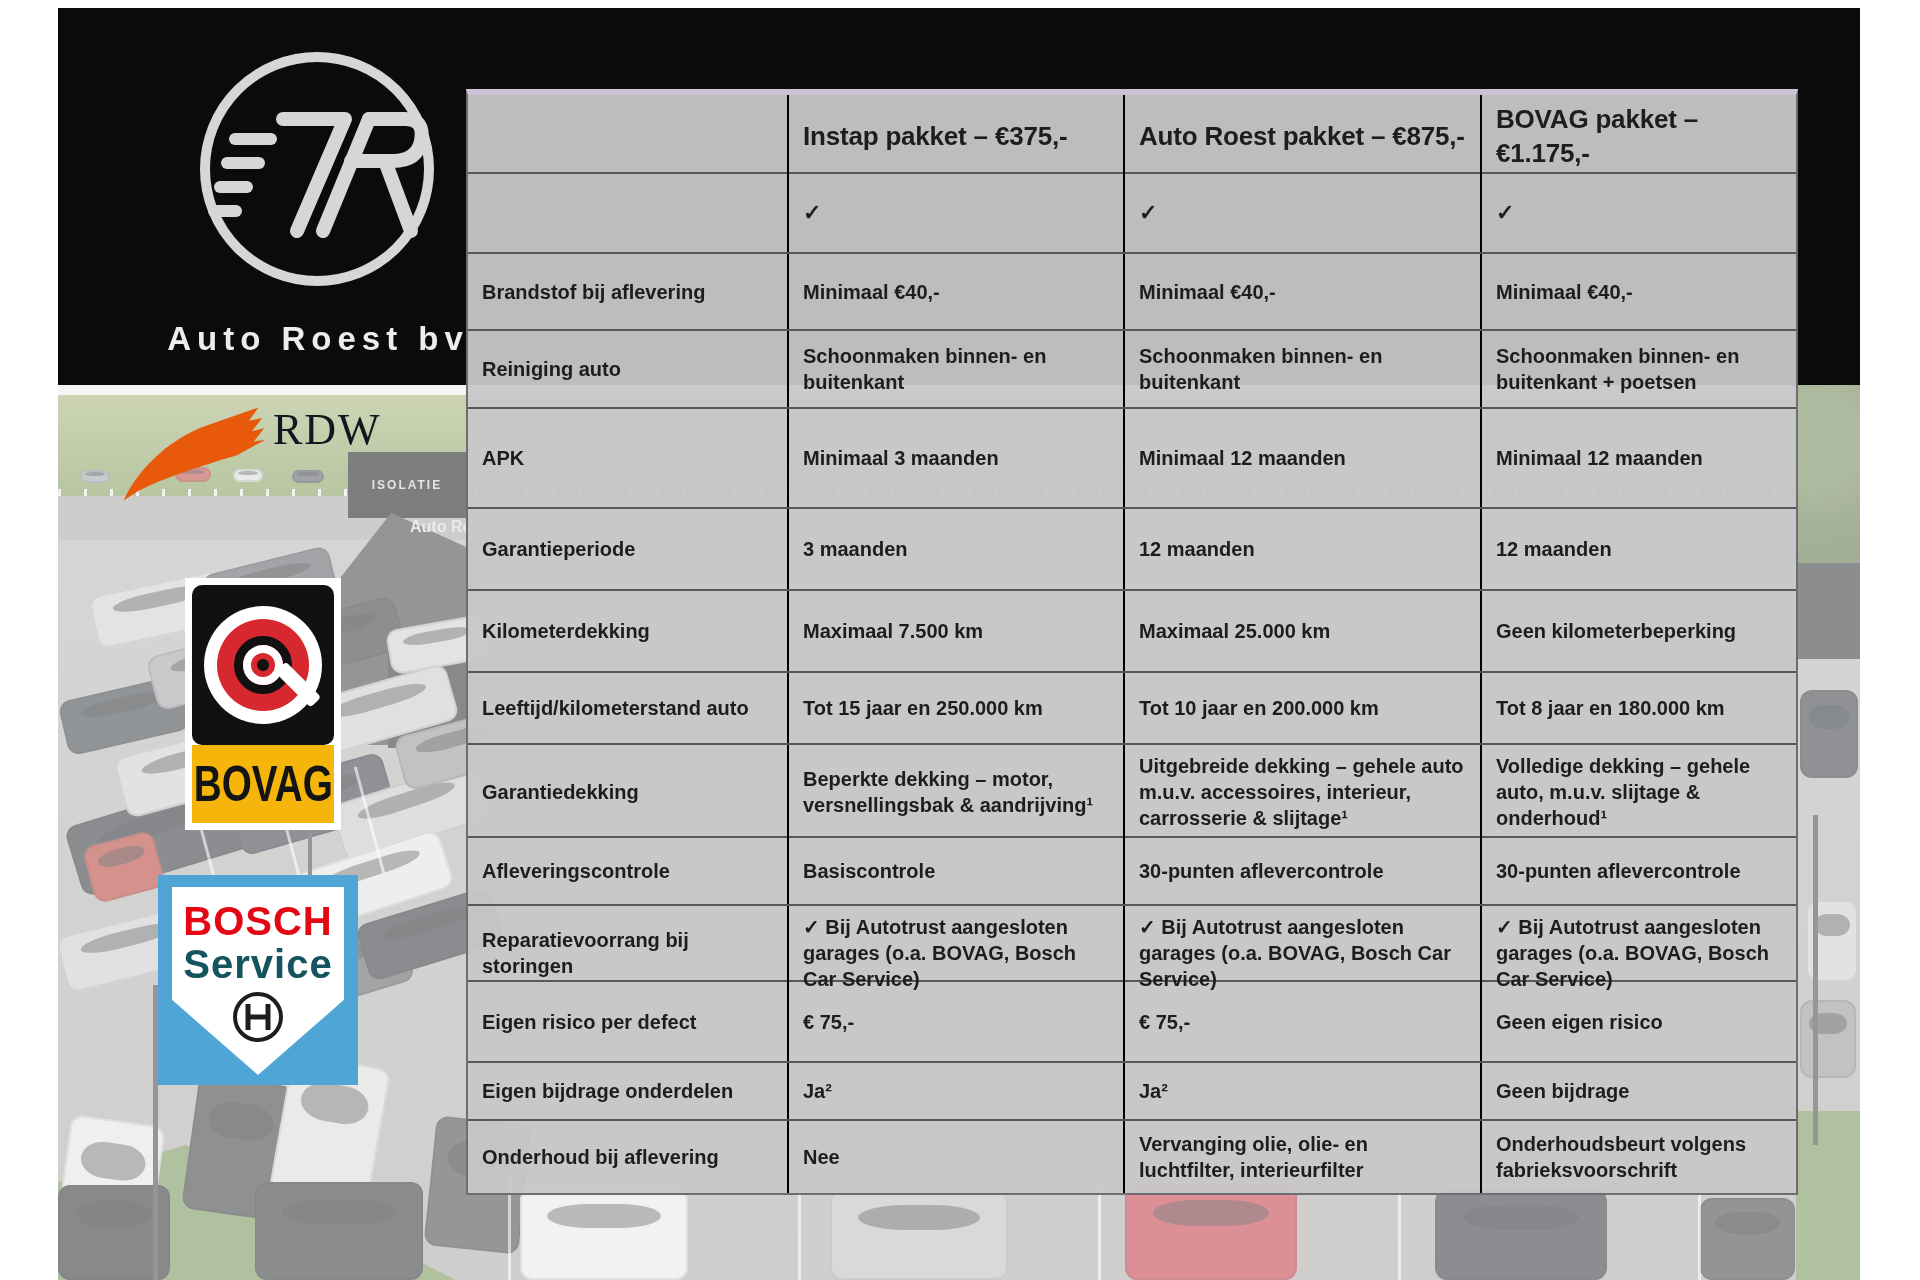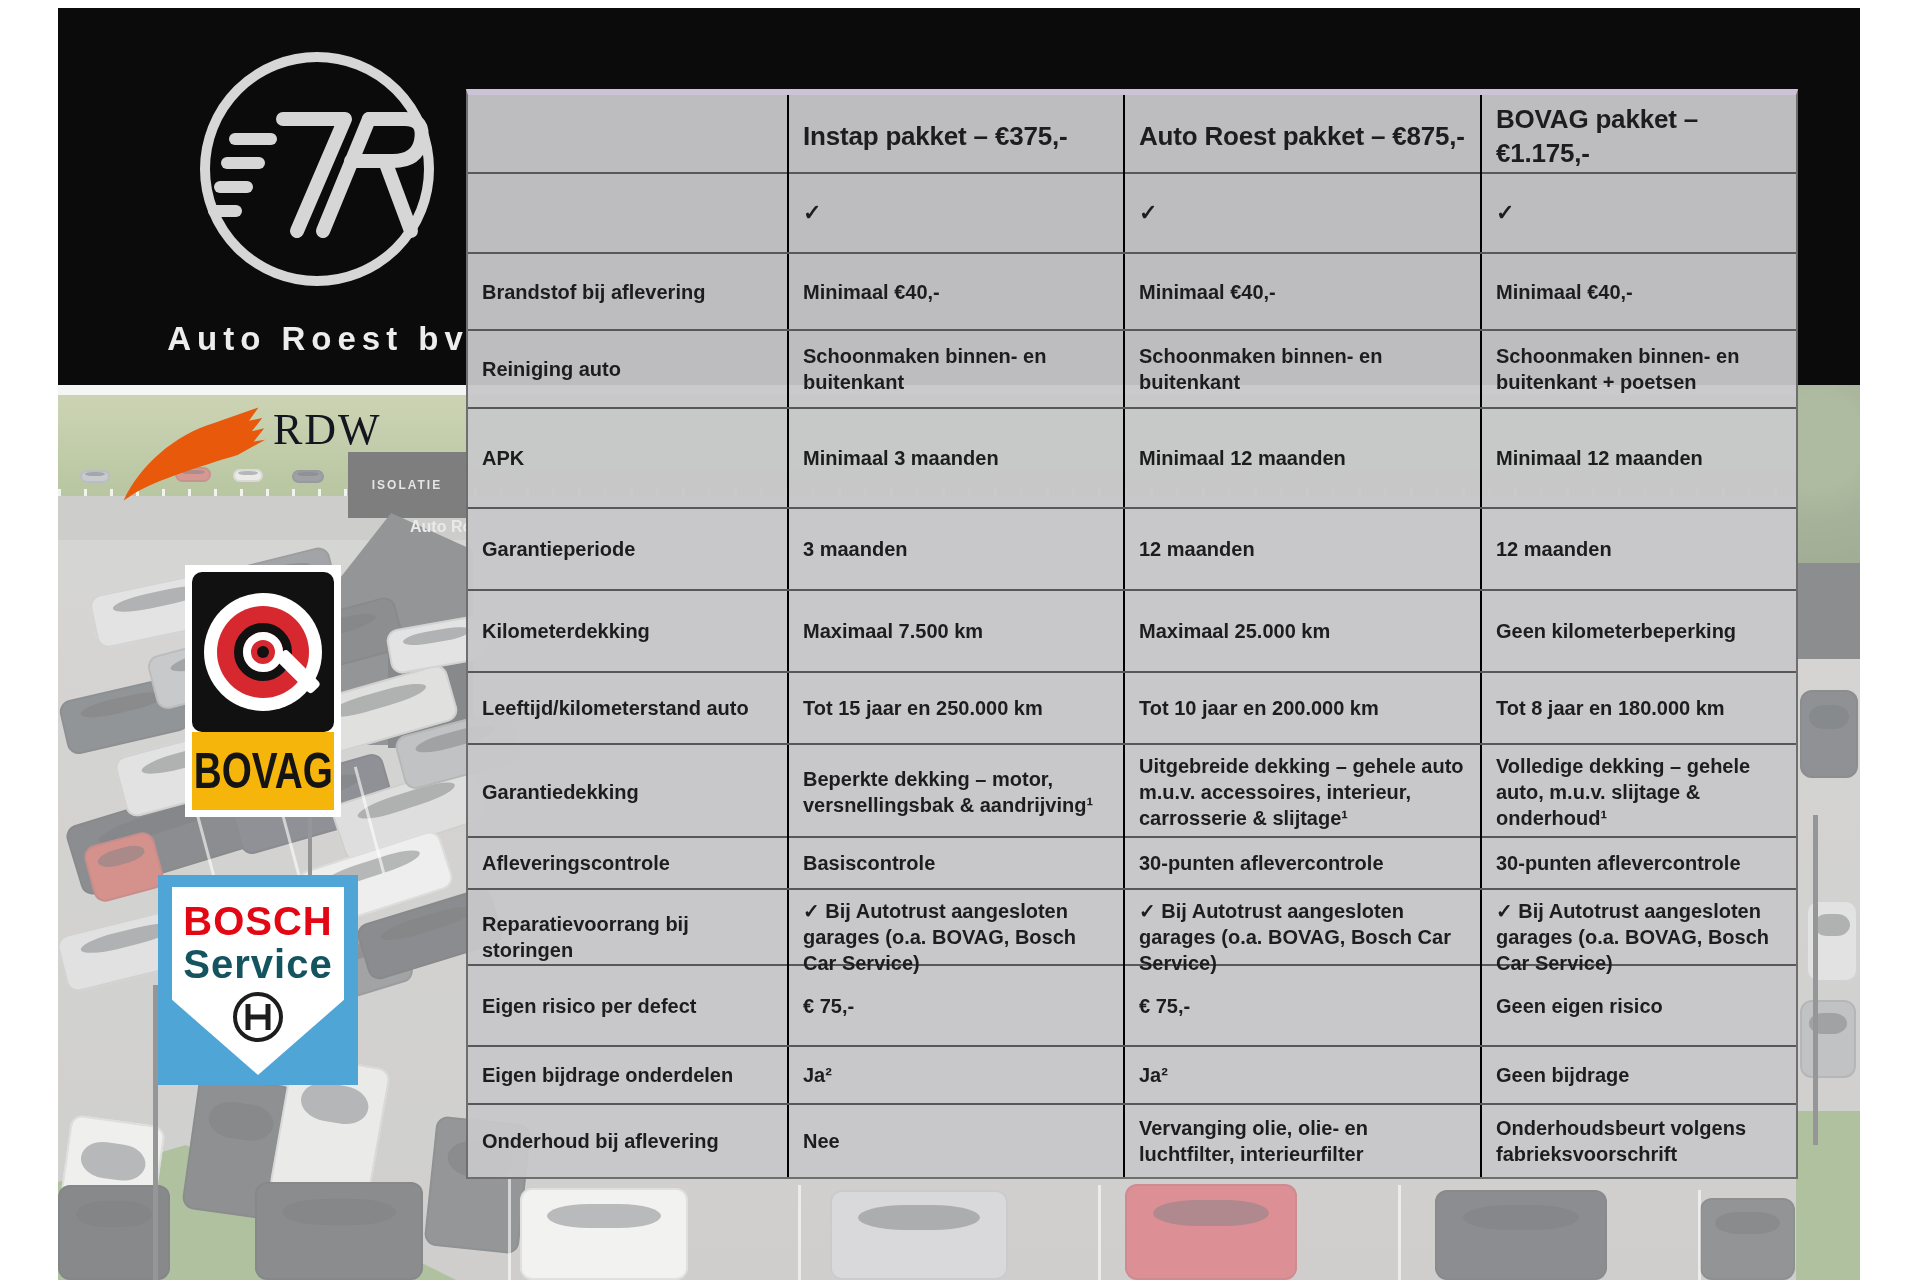--- a/index.html
+++ b/index.html
@@ -42,21 +42,21 @@
   .haze{position:absolute;inset:0;background:rgba(255,255,255,.45);}
   
   .black-band{position:absolute;left:58px;top:8px;width:1802px;height:377px;background:#0b0b0c;}
   .ar-logo{position:absolute;left:134px;top:36px;}
   .ar-name{position:absolute;left:60px;top:312px;width:400px;text-align:center;
     color:#ededed;font-size:33px;font-weight:600;letter-spacing:6px;}
   
   .rdw{position:absolute;left:116px;top:400px;width:300px;height:112px;}
   .rdw-text{position:absolute;left:157px;top:4px;font-family:"Liberation Serif",serif;
     font-weight:normal;font-size:44px;color:#15151f;letter-spacing:2px;}
-  .bovag{position:absolute;left:185px;top:565px;width:156px;height:252px;background:#fff;
+  .bovag{position:absolute;left:185px;top:578px;width:156px;height:252px;background:#fff;
     padding:0;box-sizing:border-box;}
   .bovag-top{position:absolute;left:7px;top:7px;width:142px;height:160px;background:#111;
     border-radius:10px;}
   .bv-circle{position:absolute;left:50%;top:50%;transform:translate(-50%,-50%);
     width:118px;height:118px;background:#fff;border-radius:50%;}
   .bv-red{position:absolute;left:50%;top:50%;transform:translate(-50%,-50%);
     width:92px;height:92px;background:#d7282f;border-radius:50%;}
   .bv-ring{position:absolute;left:50%;top:50%;transform:translate(-50%,-50%);
     width:40px;height:40px;border:9px solid #111;border-radius:50%;}
   .bv-stem{position:absolute;left:50%;top:50%;width:15px;height:50px;background:#fff;
@@ -274,21 +274,21 @@
     <div class="cell lastcol">Tot 8 jaar en 180.000 km</div>
   </div>
 
   <div class="trow" style="height:93px">
     <div class="cell">Garantiedekking</div>
     <div class="cell">Beperkte dekking – motor, versnellingsbak &amp; aandrijving¹</div>
     <div class="cell">Uitgebreide dekking – gehele auto m.u.v. accessoires, interieur, carrosserie &amp; slijtage¹</div>
     <div class="cell lastcol">Volledige dekking – gehele auto, m.u.v. slijtage &amp; onderhoud¹</div>
   </div>
 
-  <div class="trow" style="height:52px">
+  <div class="trow" style="height:68px">
     <div class="cell">Afleveringscontrole</div>
     <div class="cell">Basiscontrole</div>
     <div class="cell">30-punten aflevercontrole</div>
     <div class="cell lastcol">30-punten aflevercontrole</div>
   </div>
 
   <div class="trow" style="height:76px">
     <div class="cell">Reparatievoorrang bij storingen</div>
     <div class="cell">✓ Bij Autotrust aangesloten garages (o.a. BOVAG, Bosch Car Service)</div>
     <div class="cell">✓ Bij Autotrust aangesloten garages (o.a. BOVAG, Bosch Car Service)</div>

